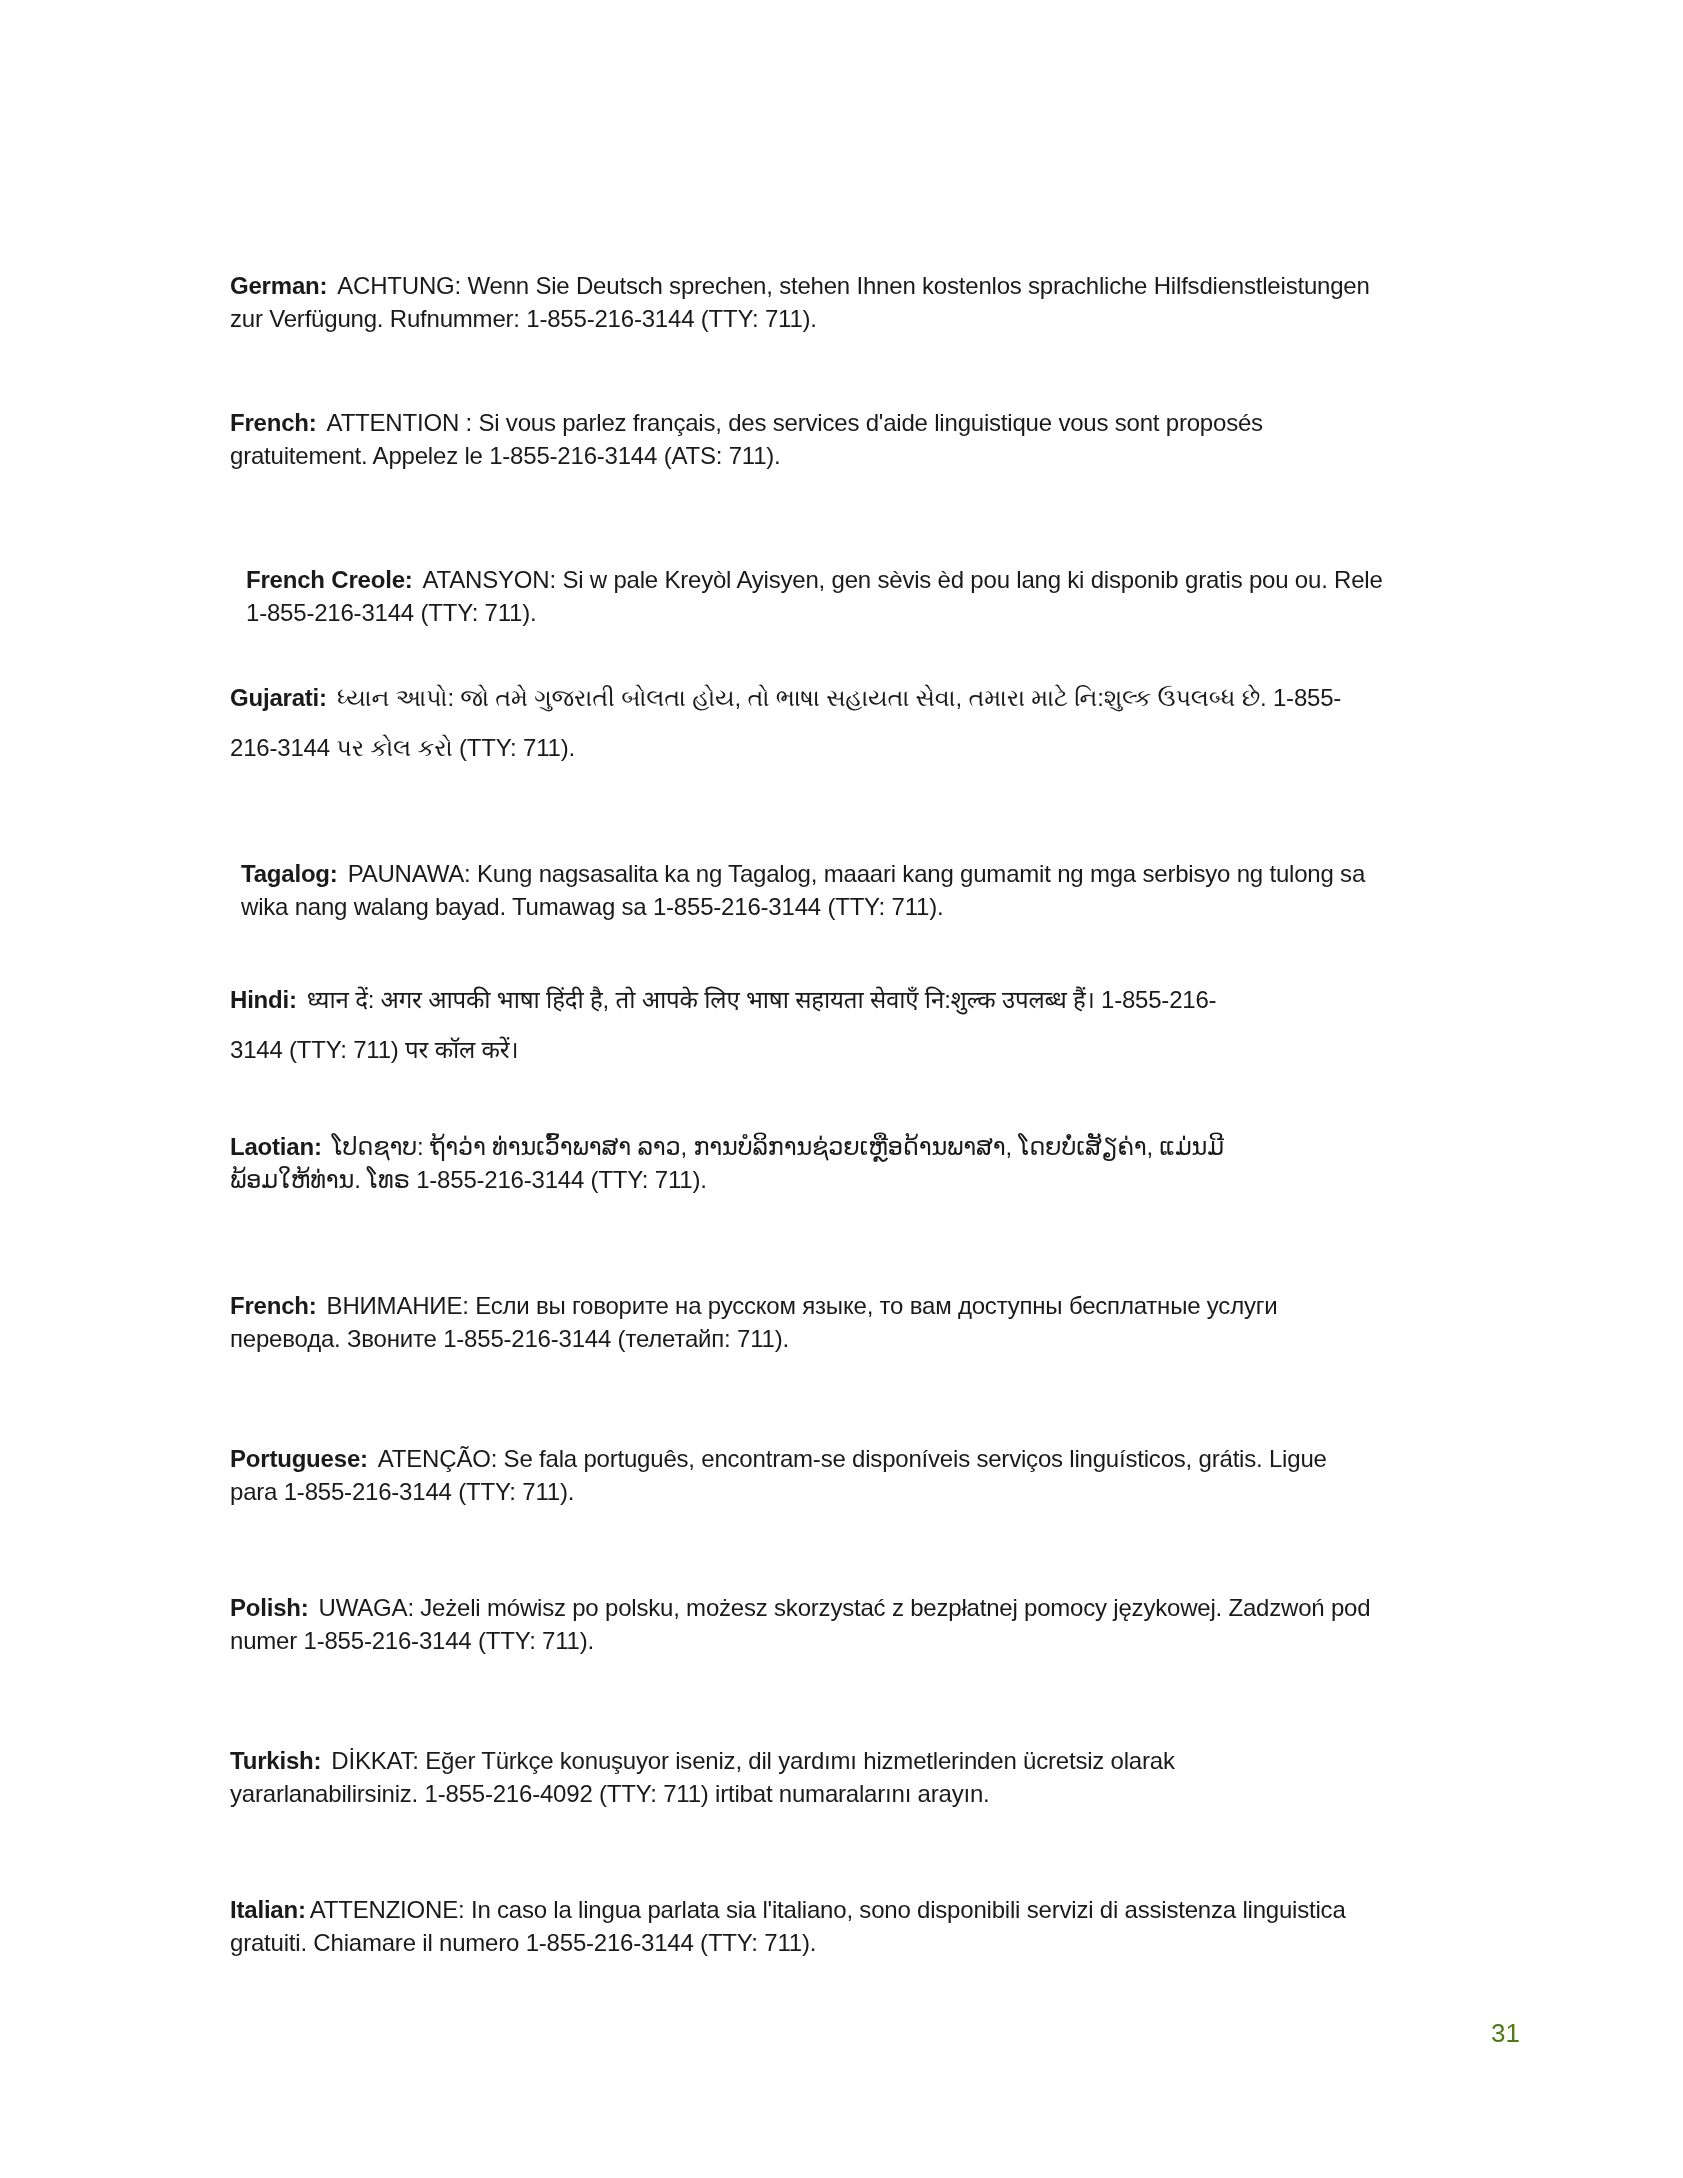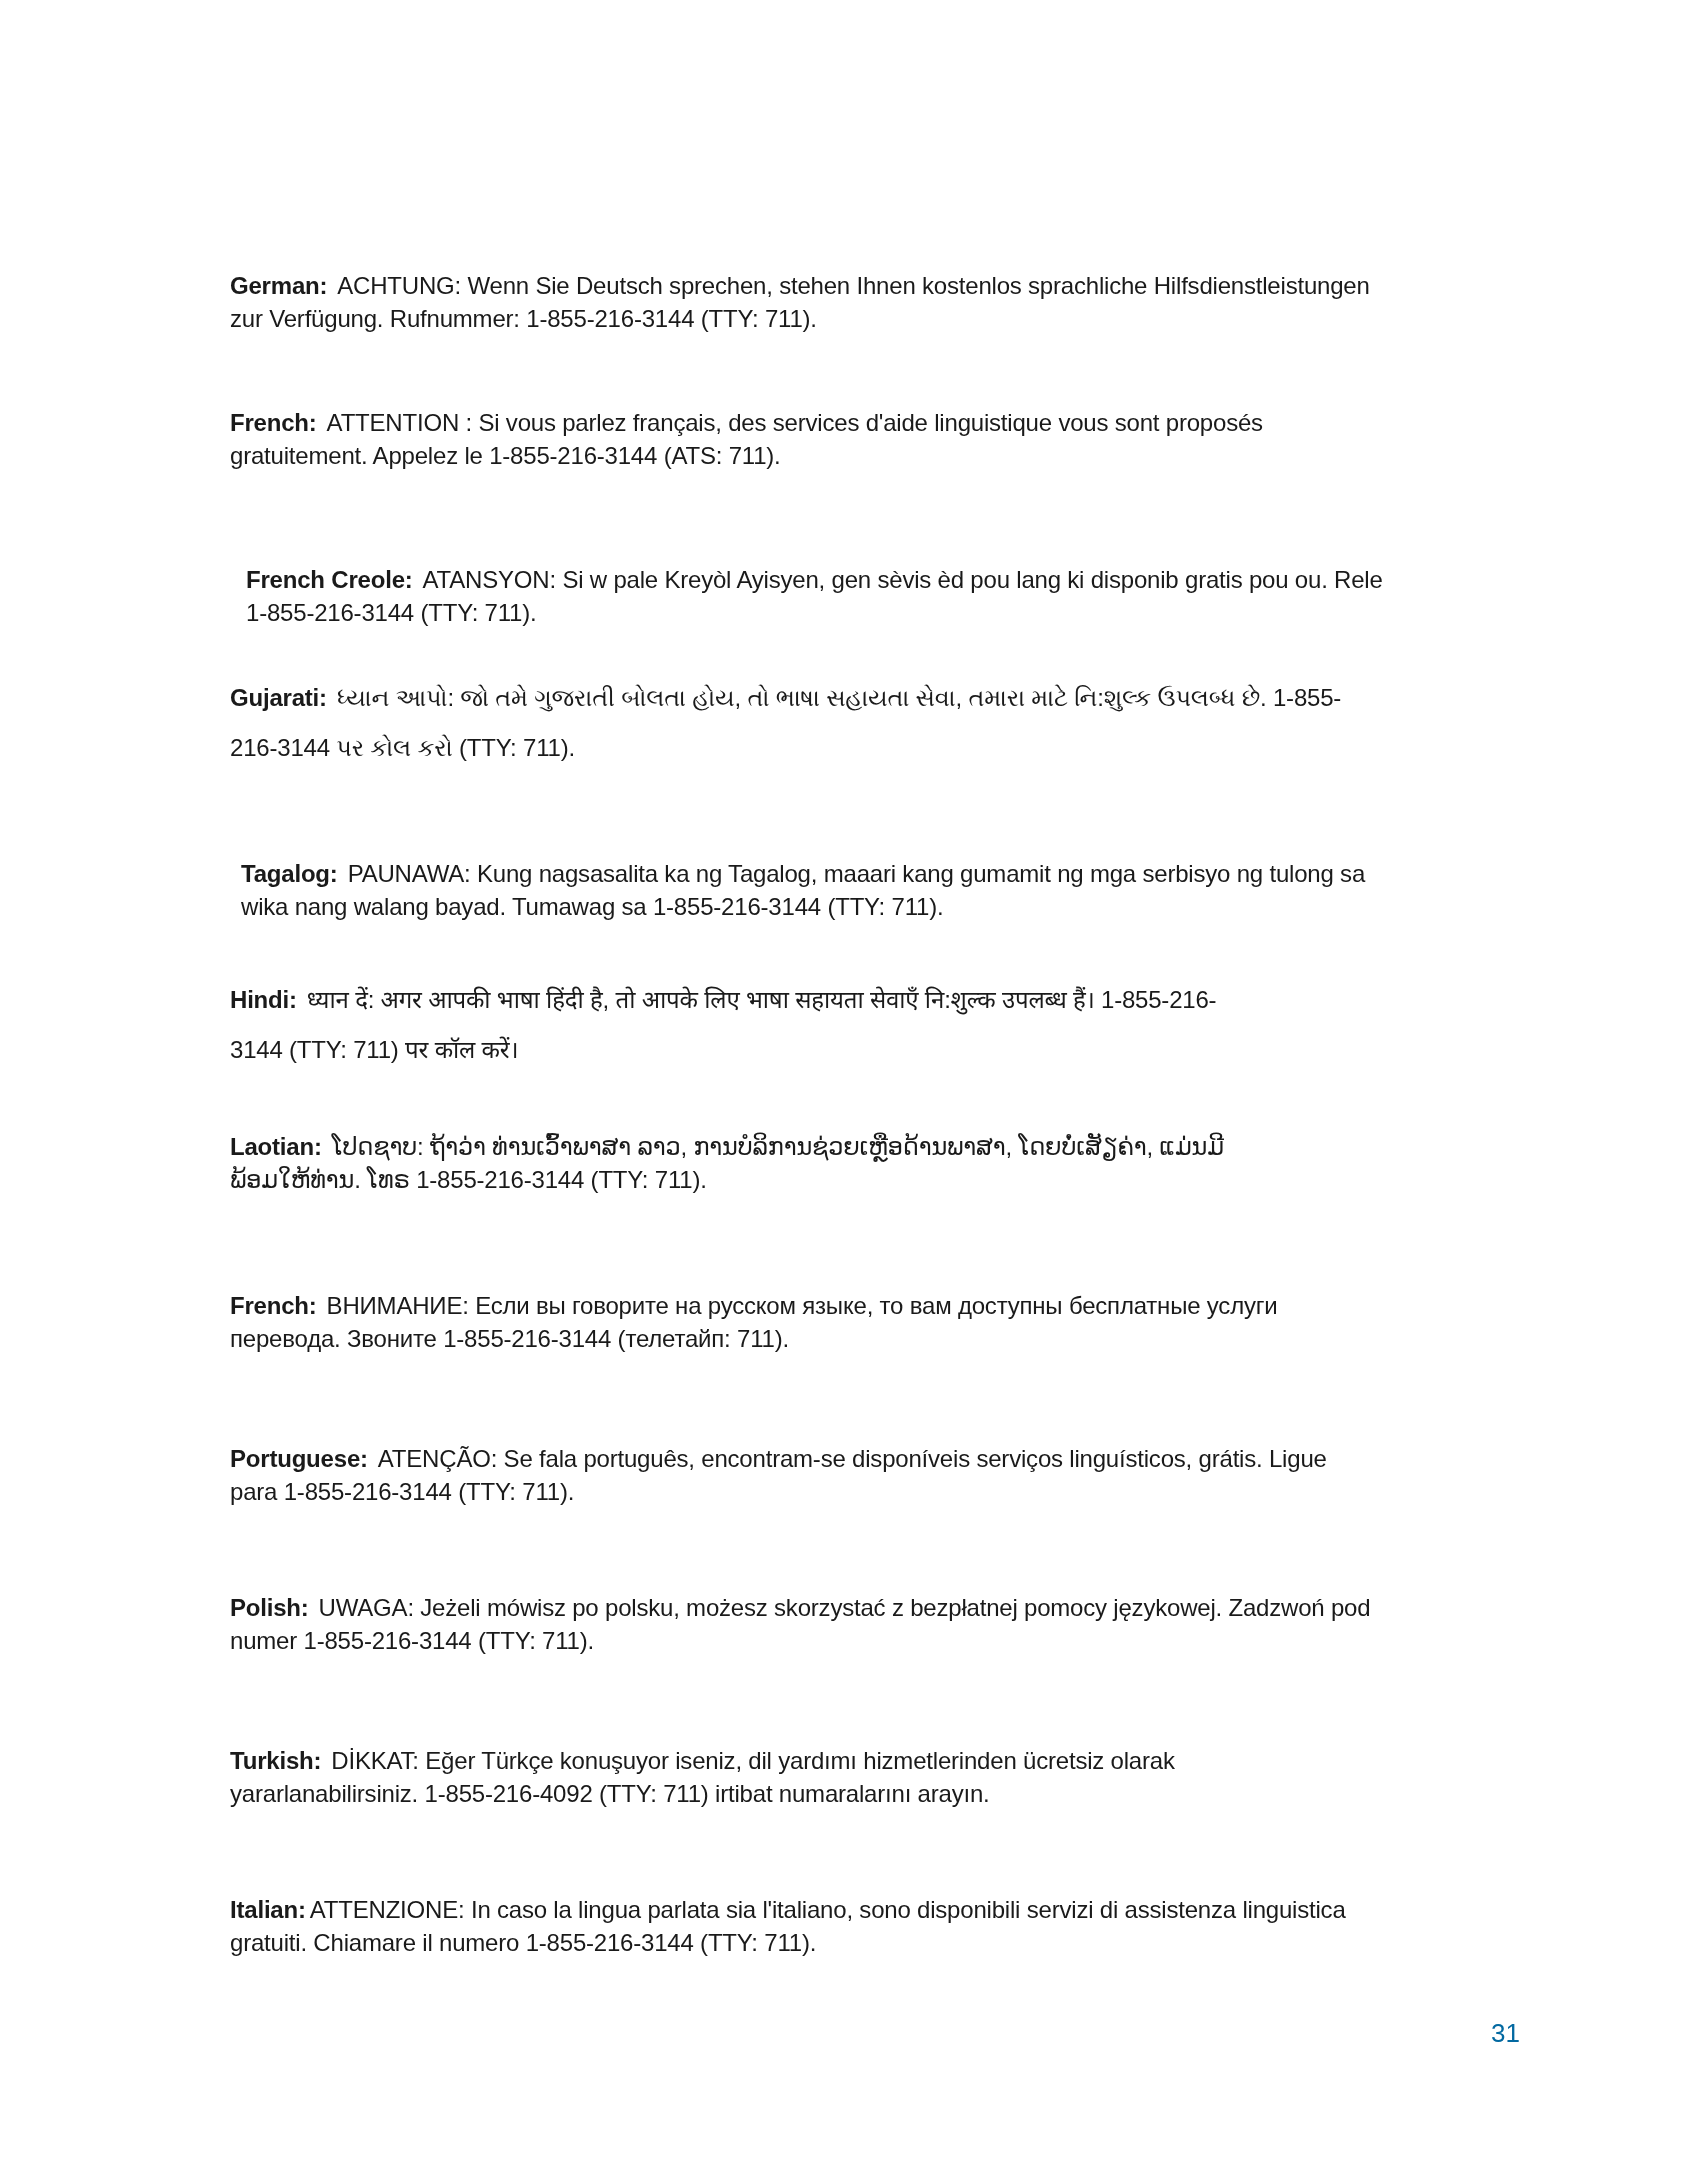--- a/index.html
+++ b/index.html
@@ -34,21 +34,21 @@
     }
     .entry.tall {
       line-height: 50px;
     }
     .page-number {
       position: absolute;
       left: 1491px;
       top: 2018px;
       font-size: 26px;
       font-weight: normal;
-      color: #0369a1;
+      color: #4d7c0f;
     }
   </style>
 </head>
 <body>
 
 <div class="page">
 
   <p class="entry" style="top:269px; margin:0;">
     <span class="lang">German:</span><span>ACHTUNG: Wenn Sie Deutsch sprechen, stehen Ihnen kostenlos sprachliche Hilfsdienstleistungen zur Verfügung. Rufnummer: 1-855-216-3144 (TTY: 711).</span>
   </p>

